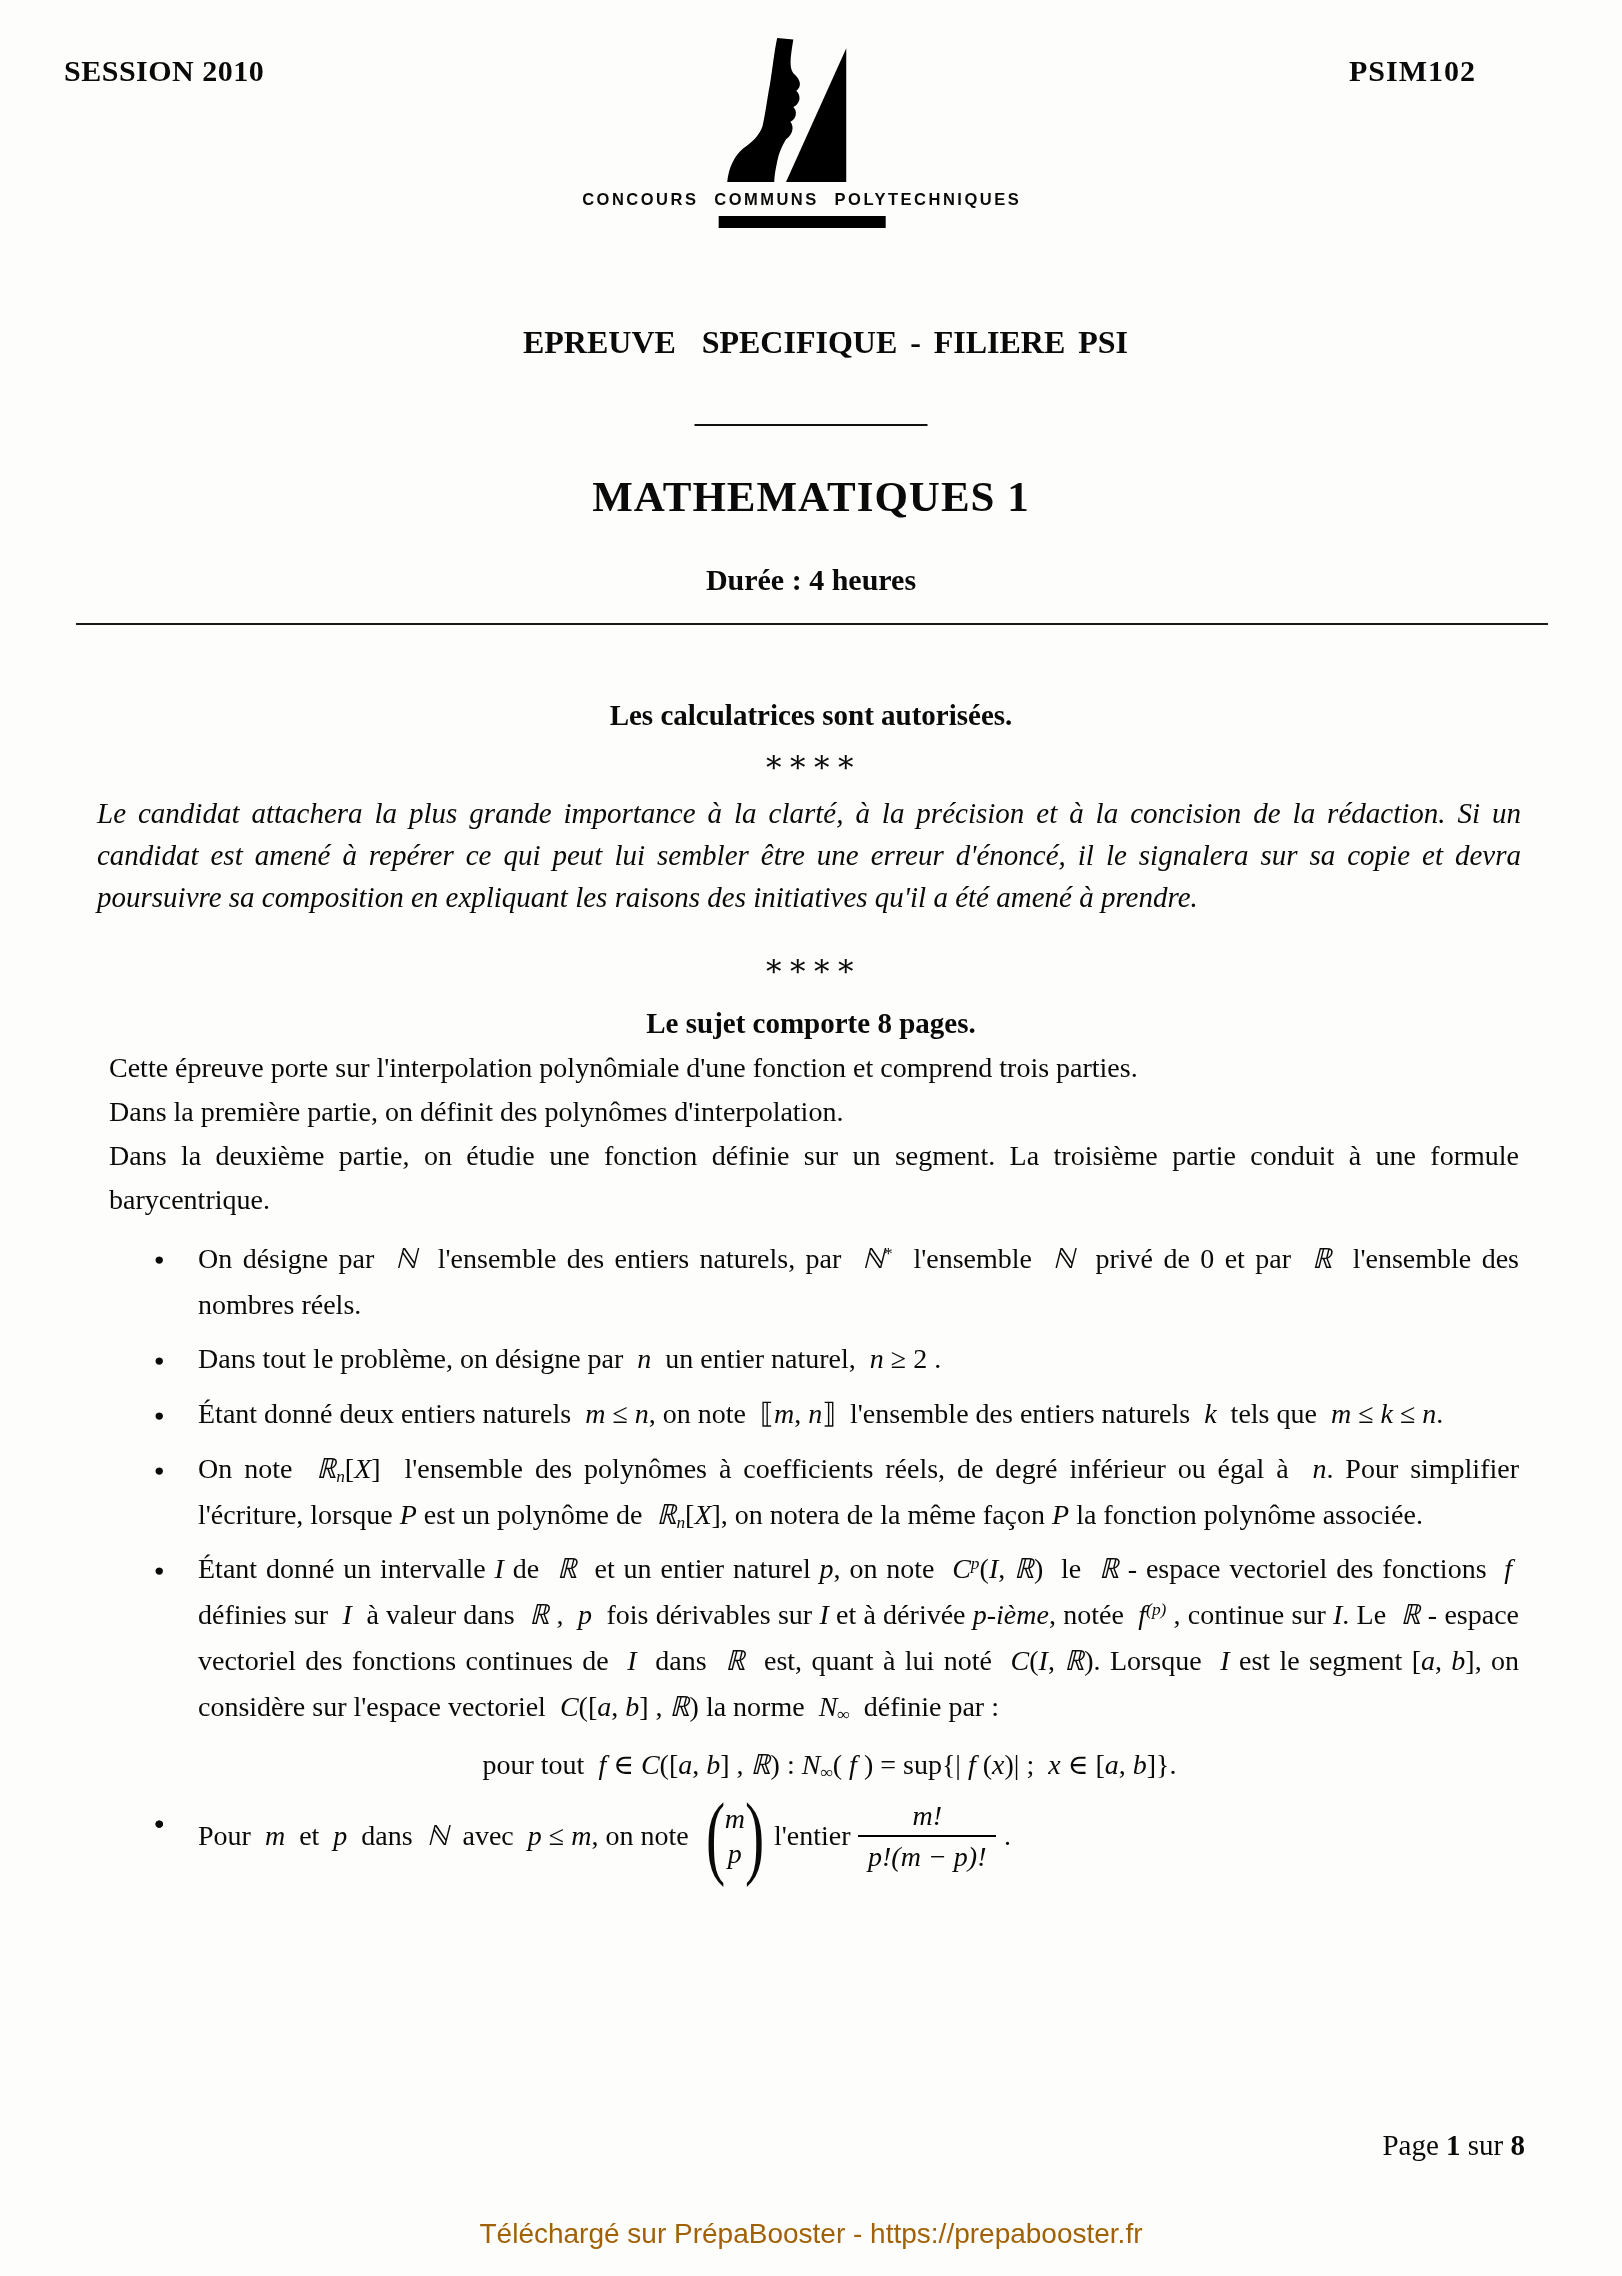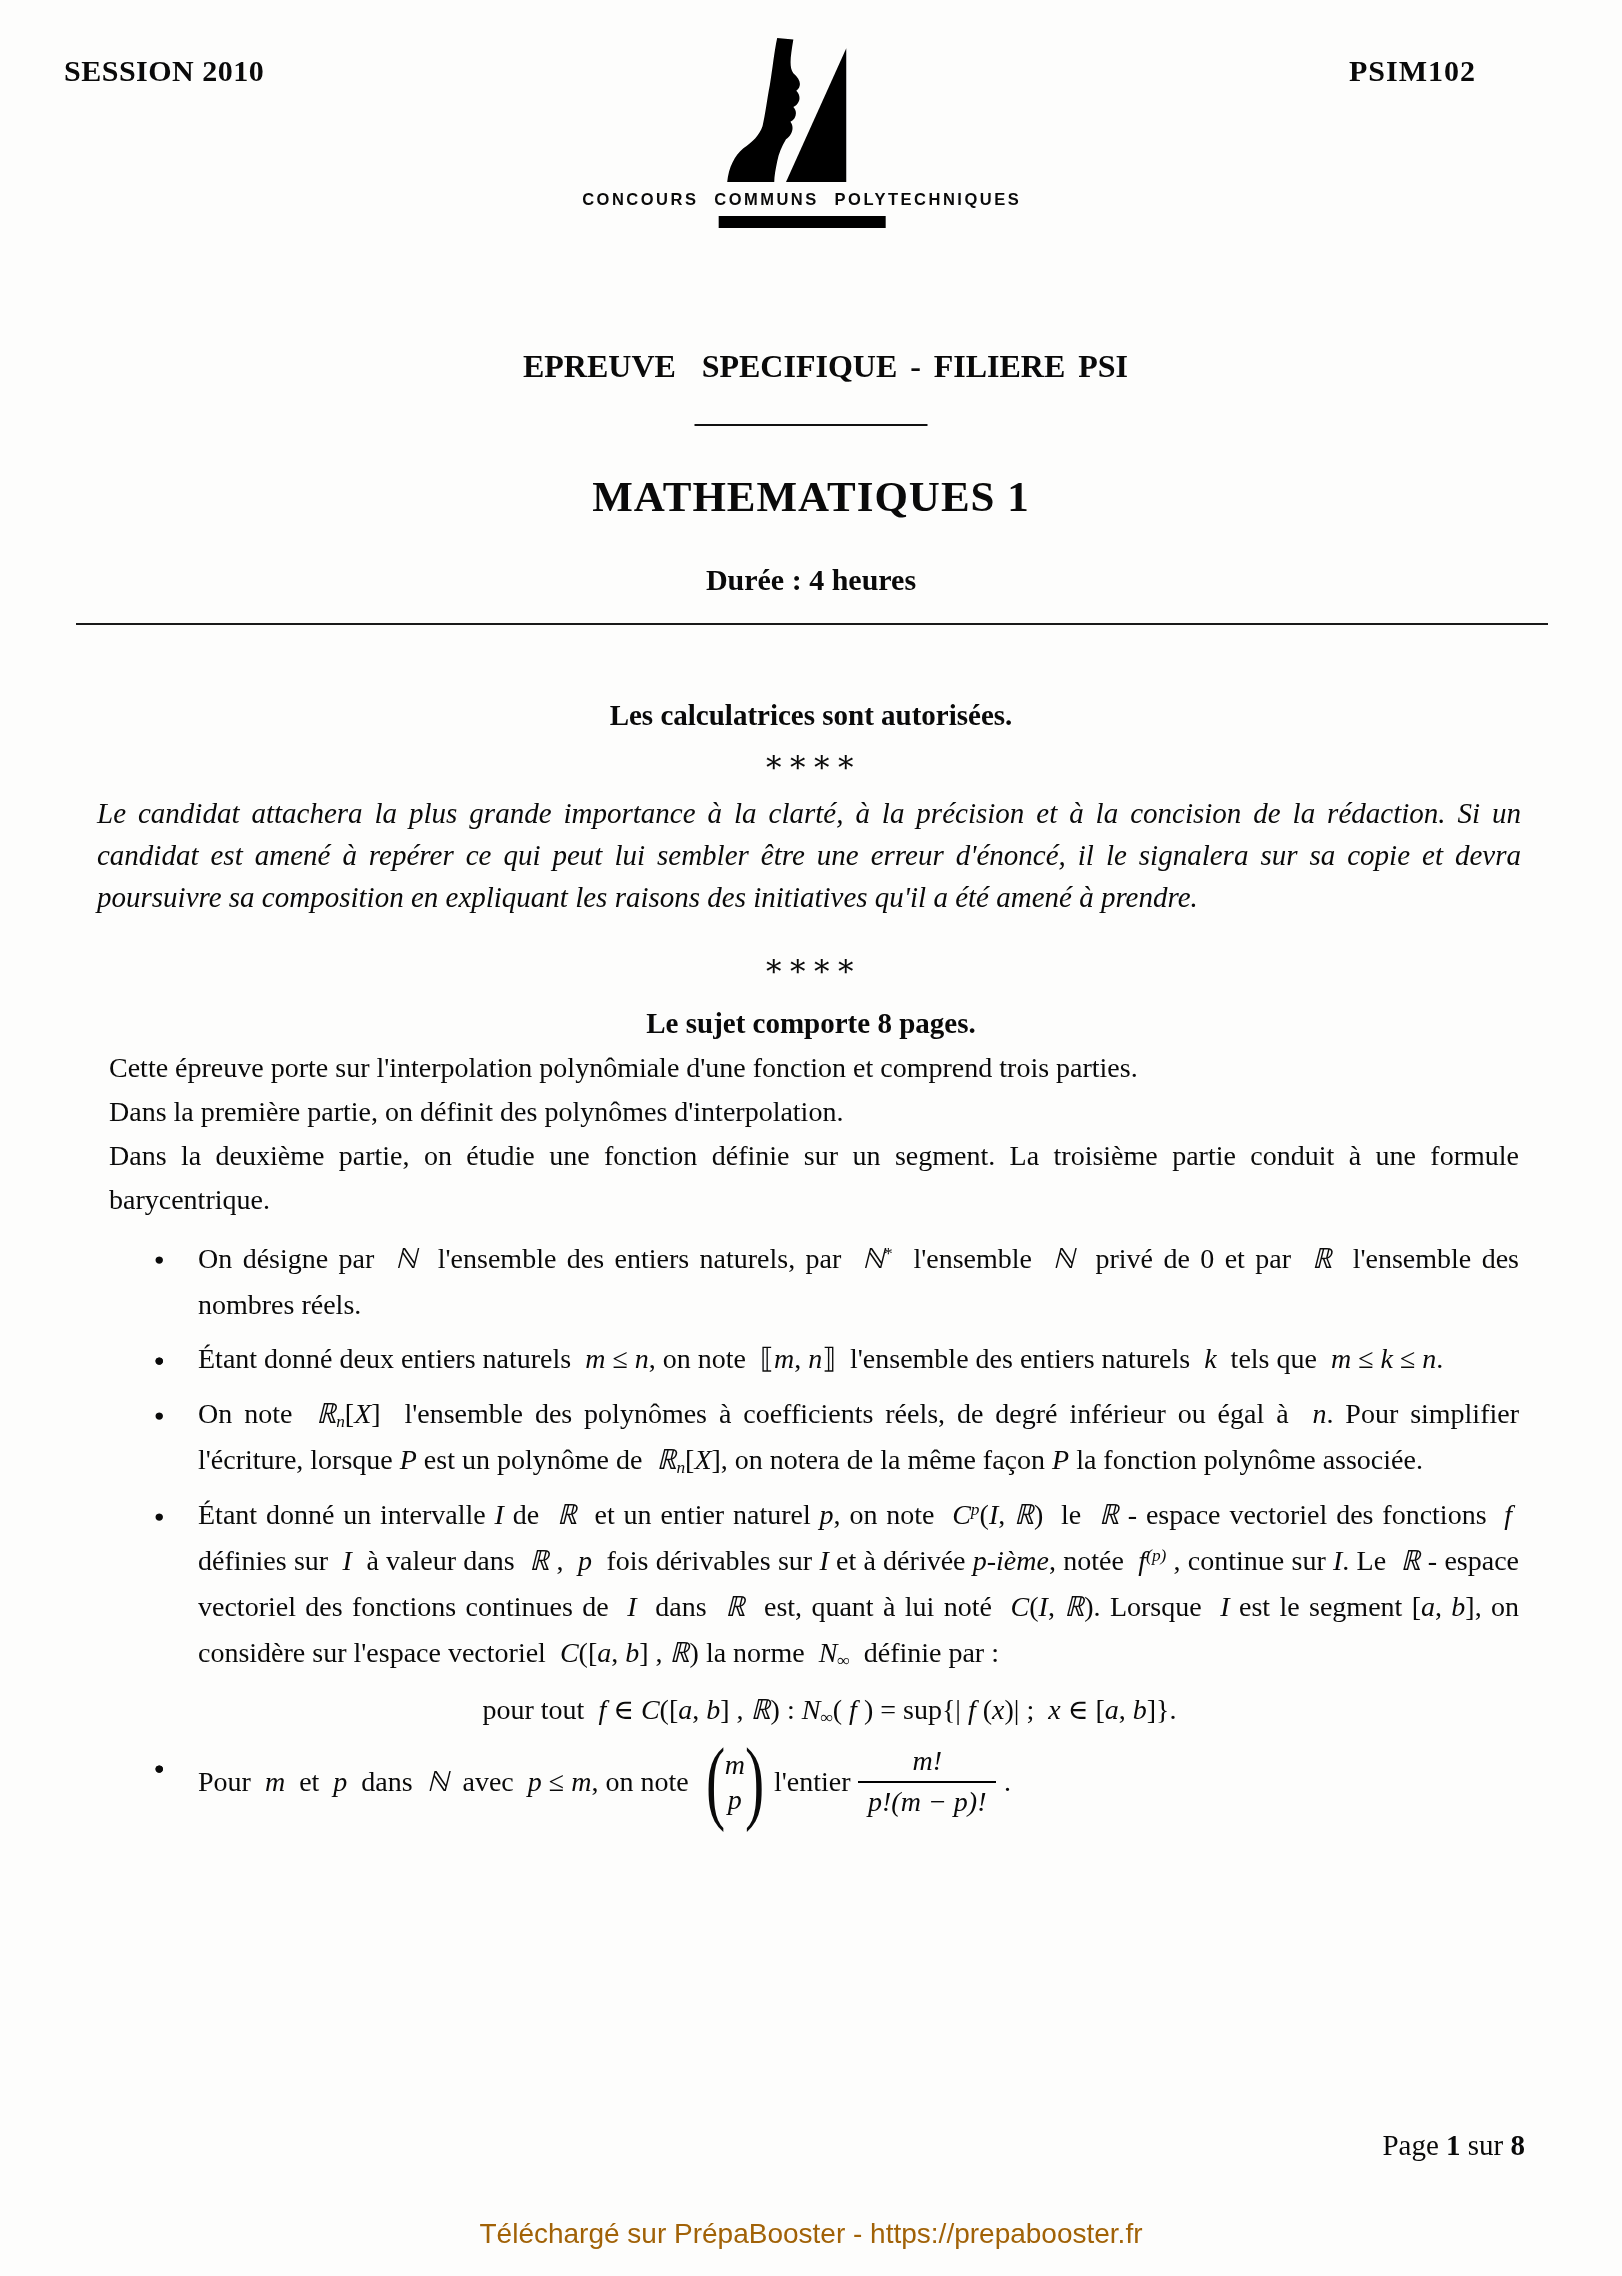--- a/index.html
+++ b/index.html
@@ -20,21 +20,21 @@
   
   .logo { left:50%; top:35px; transform:translateX(-52%); width:466px; text-align:center; }
   .logo svg { display:block; margin:0 auto; }
   .logo-caption {
     margin-top:7.8px; font-family:"Liberation Sans","DejaVu Sans",sans-serif;
     font-weight:bold; font-size:16.5px; letter-spacing:2.5px; word-spacing:8.7px; white-space:nowrap;
   }
   .logo-bar { width:167px; height:12.6px; background:#000; margin:6.8px auto 0; }
 
   
-  .epreuve { top:348px; font-size:32px; font-weight:bold; word-spacing:4.9px;margin-left:29px; }
+  .epreuve { top:324px; font-size:32px; font-weight:bold; word-spacing:4.9px;margin-left:29px; }
   .rule-short { top:424px; left:50%; transform:translateX(-50%); width:233px; border-top:2.9px solid #111; }
   .mathtitle { top:472px; font-size:43px; font-weight:bold; letter-spacing:1px; }
   .duree { top:563px; font-size:30px; font-weight:bold; }
   .rule-full { top:623px; left:76px; right:74px; border-top:2.9px solid #191919; }
 
   
   .calc { top:699px; font-size:29px; font-weight:bold; }
   .stars { font-size:31px; letter-spacing:2.9px; }
   .stars1 { top:743px; }
   .stars2 { top:947px; }
@@ -113,20 +113,21 @@
       <p>Dans la deuxième partie, on étudie une fonction définie sur un segment. La troisième partie conduit à une formule barycentrique.</p>
     </div>
 
     <ul class="bullets">
       <li>
         <span class="dot">●</span>
         <span><span>On désigne par &nbsp;</span><span class="it">ℕ</span><span>&nbsp; l'ensemble des entiers naturels, par &nbsp;</span><span class="it">ℕ</span><sup>*</sup><span>&nbsp; l'ensemble &nbsp;</span><span class="it">ℕ</span><span>&nbsp; privé de 0 et par &nbsp;</span><span class="it">ℝ</span><span>&nbsp; l'ensemble des nombres réels.</span></span>
       </li>
       <li>
         <span class="dot">●</span>
+        <span><span>Dans tout le problème, on désigne par &nbsp;</span><span class="it">n</span><span>&nbsp; un entier naturel, &nbsp;</span><span class="it">n</span><span> ≥ 2 .</span></span>
       </li>
       <li>
         <span class="dot">●</span>
         <span><span>Étant donné deux entiers naturels &nbsp;</span><span class="it">m</span><span> ≤ </span><span class="it">n</span><span>, on note &nbsp;⟦</span><span class="it">m</span><span>, </span><span class="it">n</span><span>⟧&nbsp; l'ensemble des entiers naturels &nbsp;</span><span class="it">k</span><span>&nbsp; tels que &nbsp;</span><span class="it">m</span><span> ≤ </span><span class="it">k</span><span> ≤ </span><span class="it">n</span><span>.</span></span>
       </li>
       <li>
         <span class="dot">●</span>
         <span><span>On note &nbsp;</span><span class="it">ℝ</span><sub class="it">n</sub><span>[</span><span class="it">X</span><span>] &nbsp;l'ensemble des polynômes à coefficients réels, de degré inférieur ou égal à &nbsp;</span><span class="it">n</span><span>. Pour simplifier l'écriture, lorsque </span><span class="it">P</span><span> est un polynôme de &nbsp;</span><span class="it">ℝ</span><sub class="it">n</sub><span>[</span><span class="it">X</span><span>], on notera de la même façon </span><span class="it">P</span><span> la fonction polynôme associée.</span></span>
       </li>
       <li>

